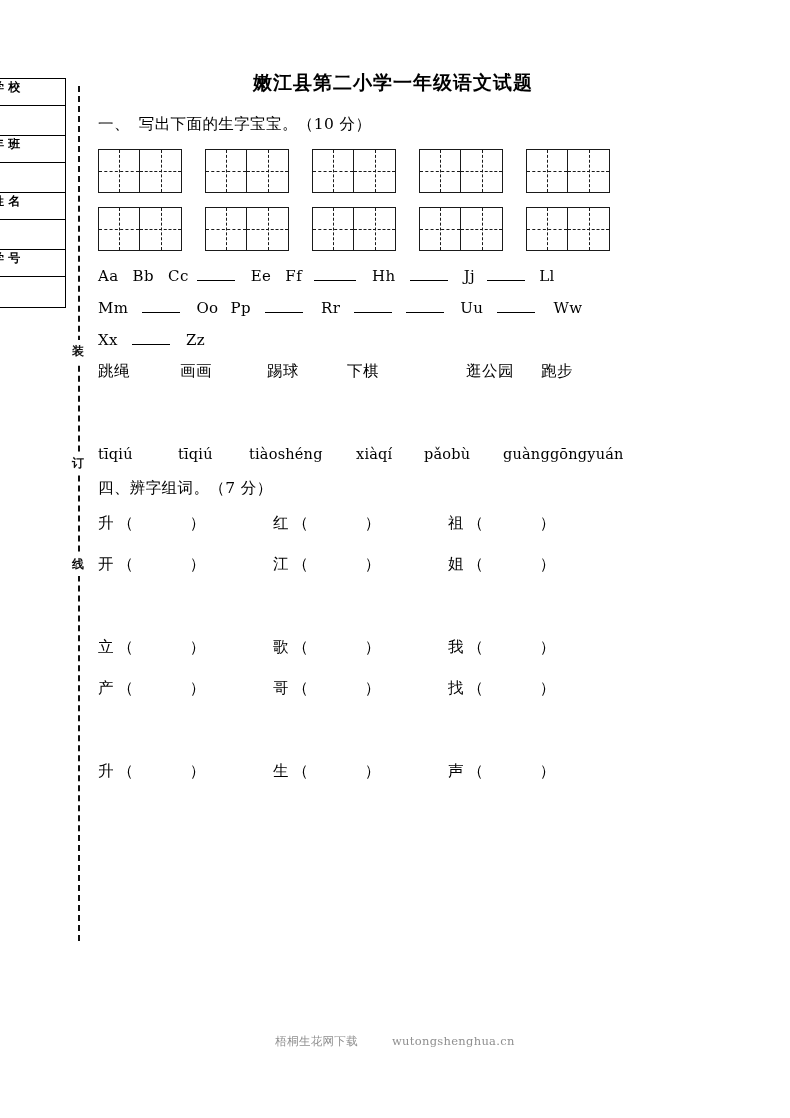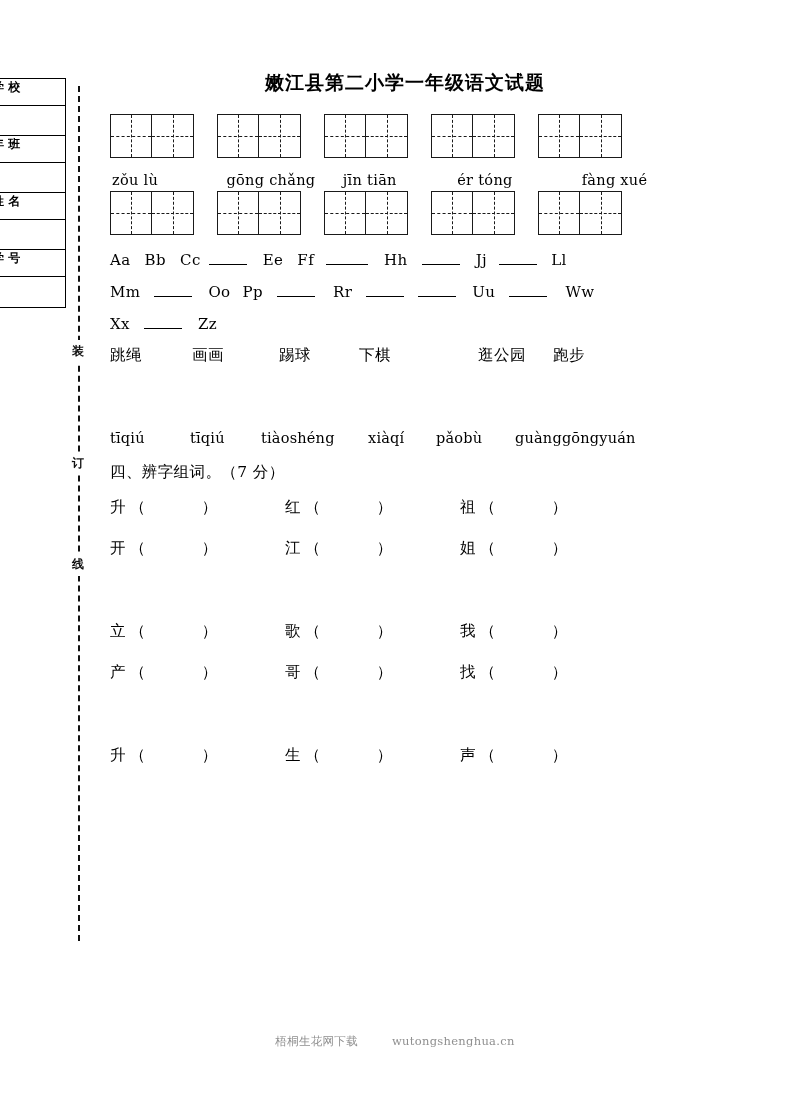--- a/index.html
+++ b/index.html
@@ -72,21 +72,21 @@
     padding: 3px 0;
     color: #111;
   }
   #bc-zhuang { top: 340px; }
   #bc-ding   { top: 452px; }
   #bc-xian   { top: 553px; }
 
   
   #content {
     position: absolute;
-    left: 110px;
+    left: 98px;
     top: 70px;
     width: 566px;
   }
 
   #paper-title {
     text-align: center;
     font-family: "DejaVu Sans", "Liberation Sans", sans-serif;
     font-size: 19px;
     font-weight: bold;
     letter-spacing: 1px;
@@ -262,20 +262,23 @@
 
 <div id="binding-line"></div>
 <div class="binding-char" id="bc-zhuang">装</div>
 <div class="binding-char" id="bc-ding">订</div>
 <div class="binding-char" id="bc-xian">线</div>
 
 <div id="content">
 
   <div id="paper-title">嫩江县第二小学一年级语文试题</div>
 
+  <div class="section-heading">
+    <span class="num">一、</span><span>写出下面的生字宝宝。（10 分）</span>
+  </div>
 
 
   <div class="grid-row">
     <div class="grid-slot">
       <div class="tianzige">
           <div class="tz-half"></div>
           <div class="tz-half"></div>
         </div>
     </div>
     <div class="grid-slot">
@@ -297,27 +300,20 @@
         </div>
     </div>
     <div class="grid-slot">
       <div class="tianzige">
           <div class="tz-half"></div>
           <div class="tz-half"></div>
         </div>
     </div>
   </div>
 
-  <div class="pinyin-row">
-    <div class="pinyin-cell c0">zǒu  lù</div>
-    <div class="pinyin-cell c1">gōng chǎng</div>
-    <div class="pinyin-cell c2">jīn tiān</div>
-    <div class="pinyin-cell c3">ér tóng</div>
-    <div class="pinyin-cell c4">fàng xué</div>
-  </div>
 
   <div class="grid-row">
     <div class="grid-slot">
       <div class="tianzige">
           <div class="tz-half"></div>
           <div class="tz-half"></div>
         </div>
     </div>
     <div class="grid-slot">
       <div class="tianzige">

